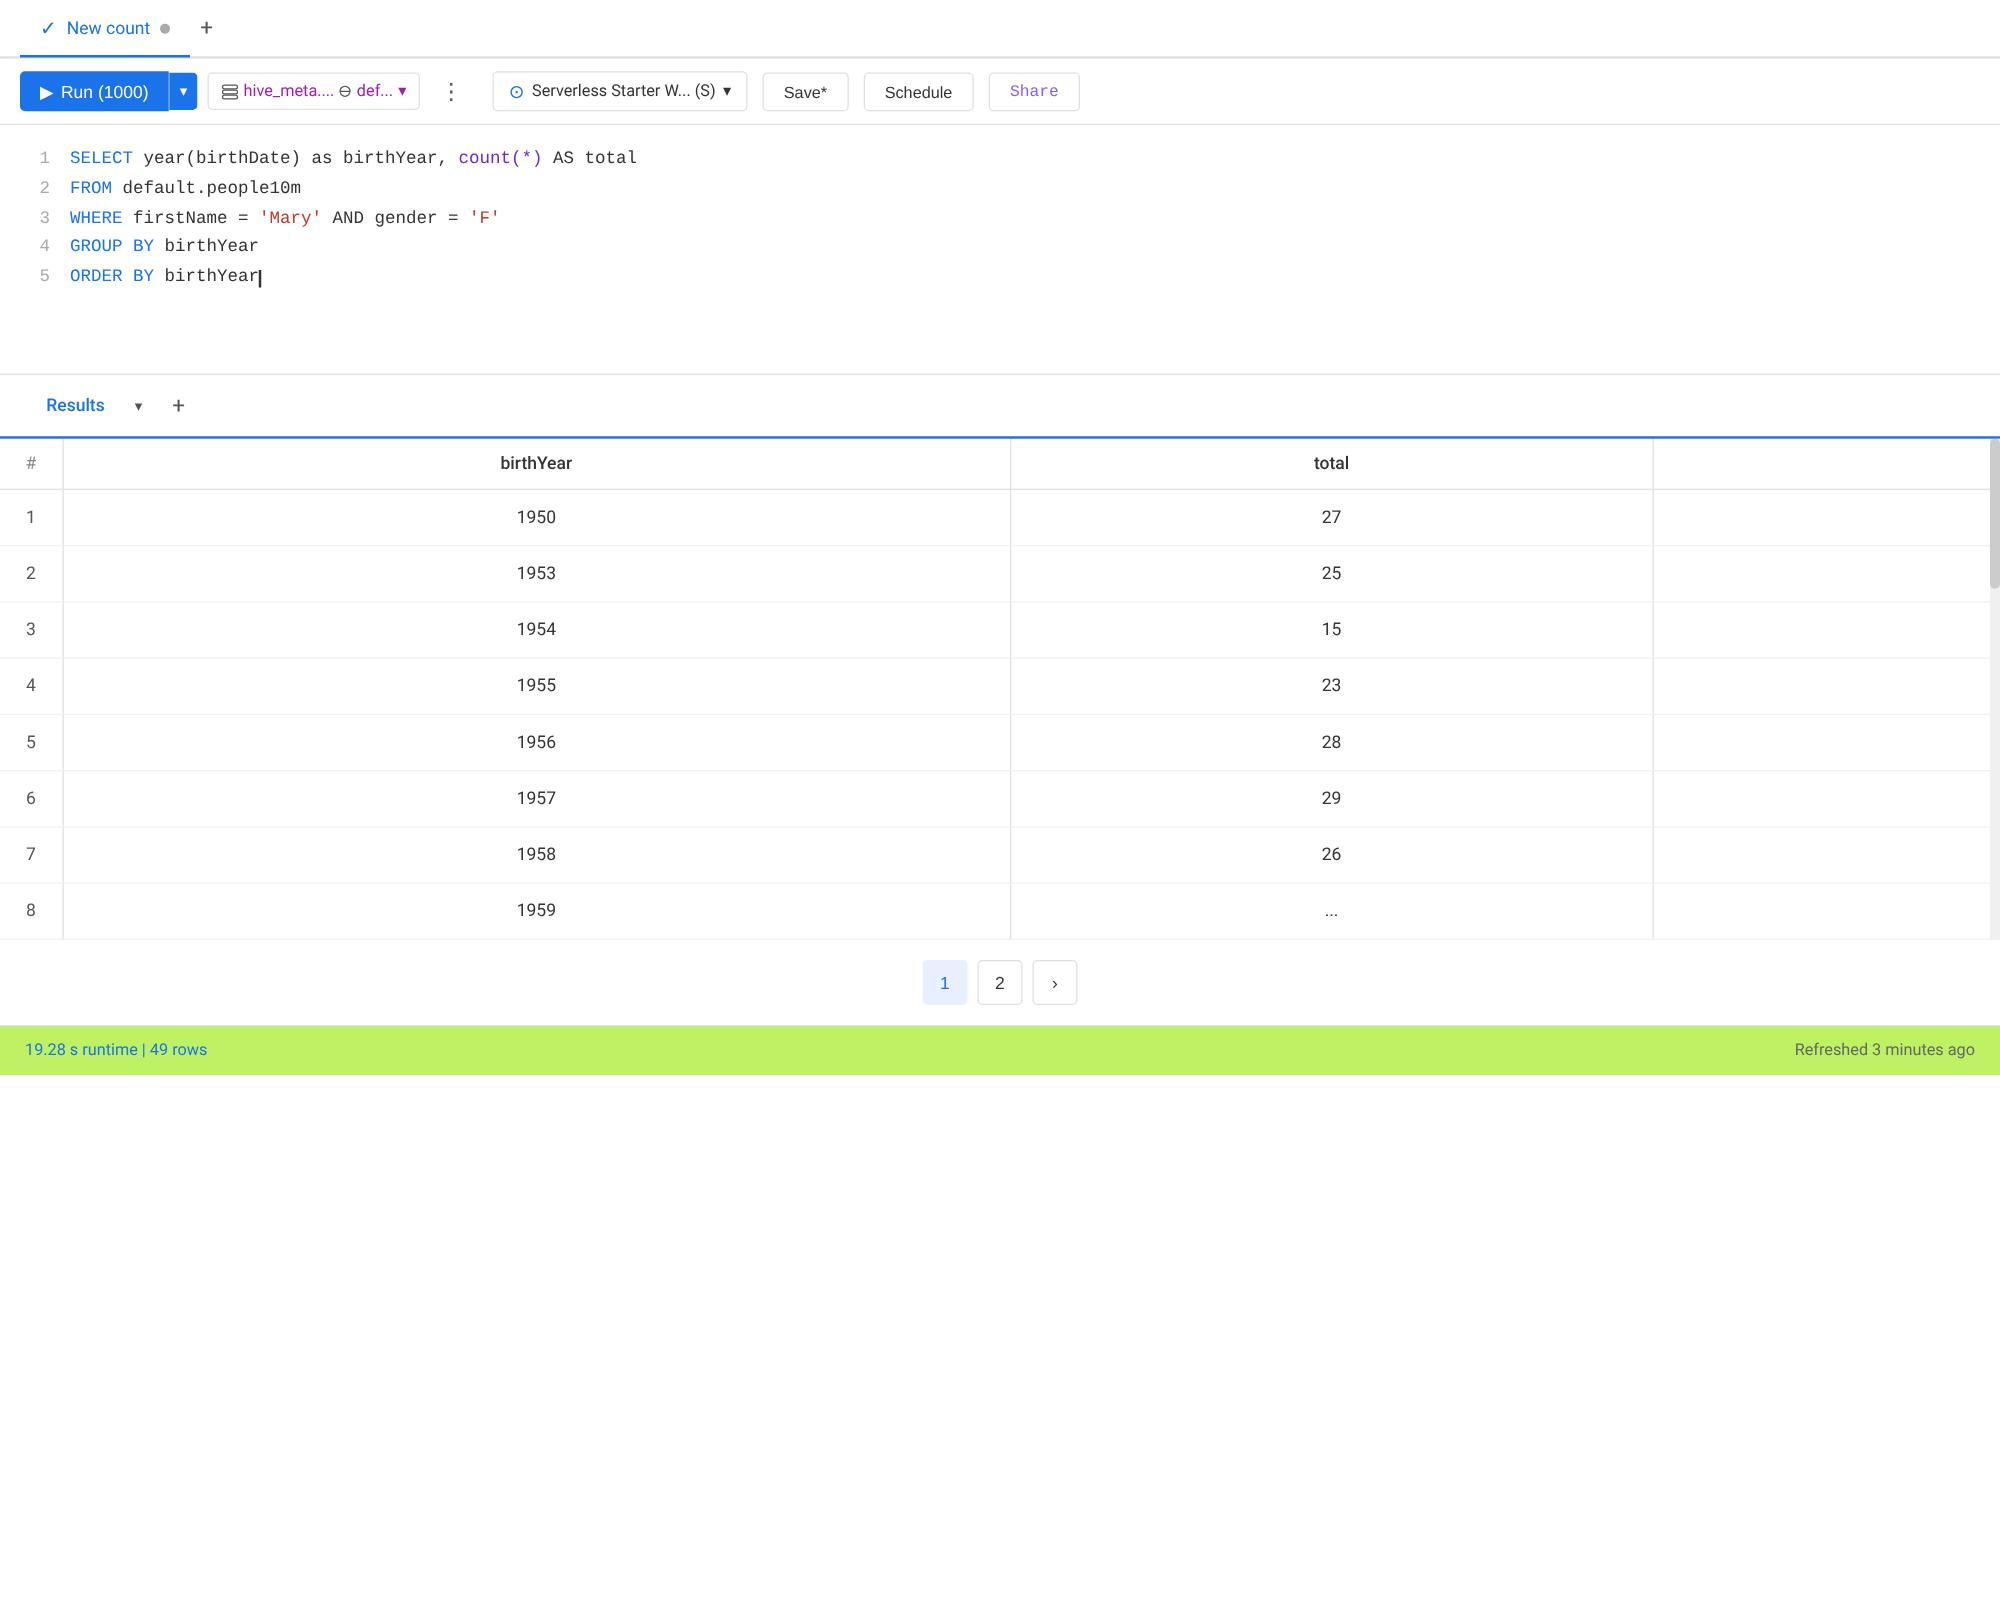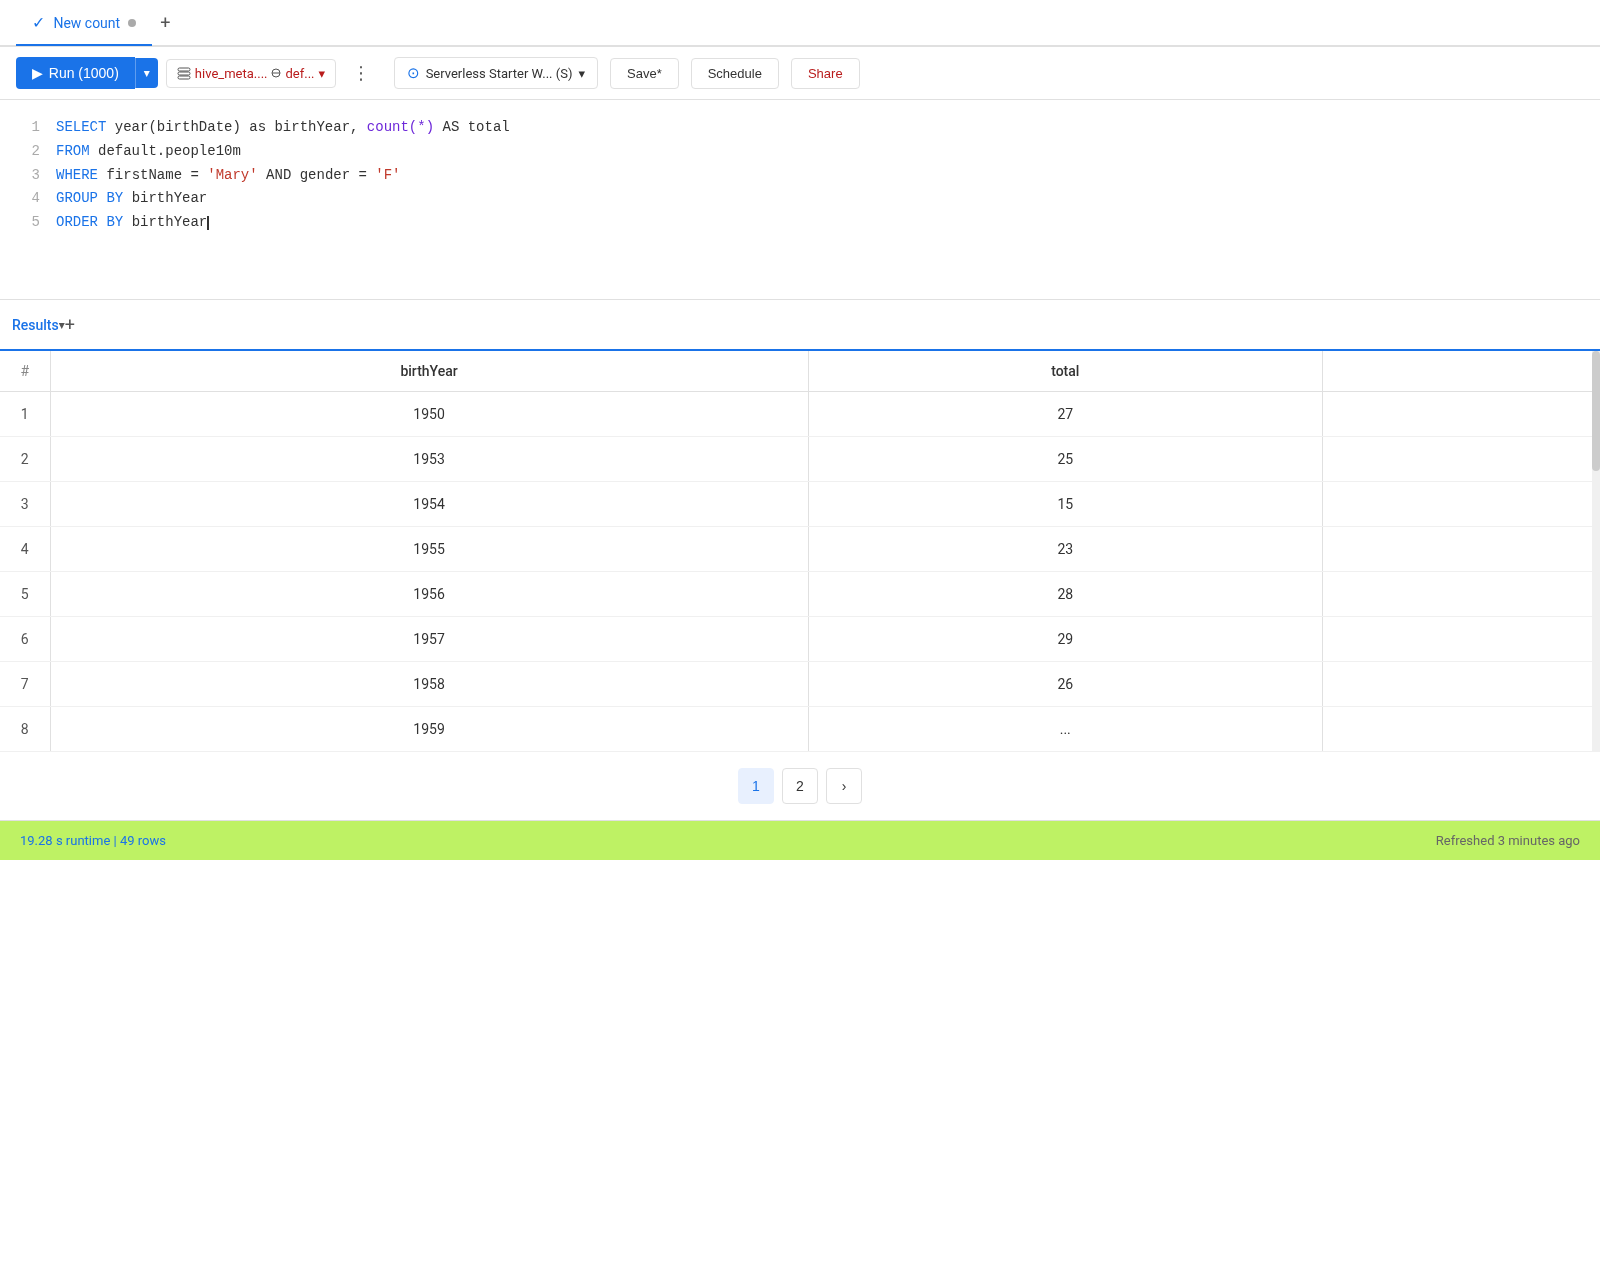--- a/index.html
+++ b/index.html
@@ -83,21 +83,21 @@
       font-size: 12px;
     }
     .db-selector {
       display: flex;
       align-items: center;
       gap: 4px;
       border: 1px solid #e0e0e0;
       border-radius: 4px;
       padding: 6px 10px;
       cursor: pointer;
-      color: #b91c1c;
+      color: #a21caf;
       font-size: 13px;
     }
     .db-selector svg { flex-shrink: 0; }
     .more-btn {
       border: none;
       background: none;
       cursor: pointer;
       color: #555;
       font-size: 18px;
       padding: 4px 8px;
@@ -122,21 +122,22 @@
       border: 1px solid #e0e0e0;
       background: #fff;
       border-radius: 4px;
       padding: 7px 16px;
       cursor: pointer;
       font-size: 13px;
       color: #333;
       margin-left: 4px;
     }
     .share-btn {
-      color: #b91c1c;
+      color: #8b5cf6;
+      font-family: Liberation Mono, monospace;
     }
 
     
     .code-editor {
       padding: 16px 20px;
       font-family: 'Courier New', Courier, monospace;
       font-size: 14px;
       line-height: 1.7;
       background: #fff;
       min-height: 200px;
@@ -167,22 +168,22 @@
     @keyframes blink { 50% { opacity: 0; } }
 
     
     .results-section {
       padding: 0;
       background: #fff;
     }
     .results-header {
       display: flex;
       align-items: center;
-      gap: 0;
-      padding: 14px 12px;
+      gap: 24px;
+      padding: 14px 37px;
       border-bottom: 2px solid #1a73e8;
     }
     .results-tab-label {
       color: #1a73e8;
       font-size: 14px;
       font-weight: 500;
     }
     .results-chevron {
       color: #555;
       font-size: 12px;

